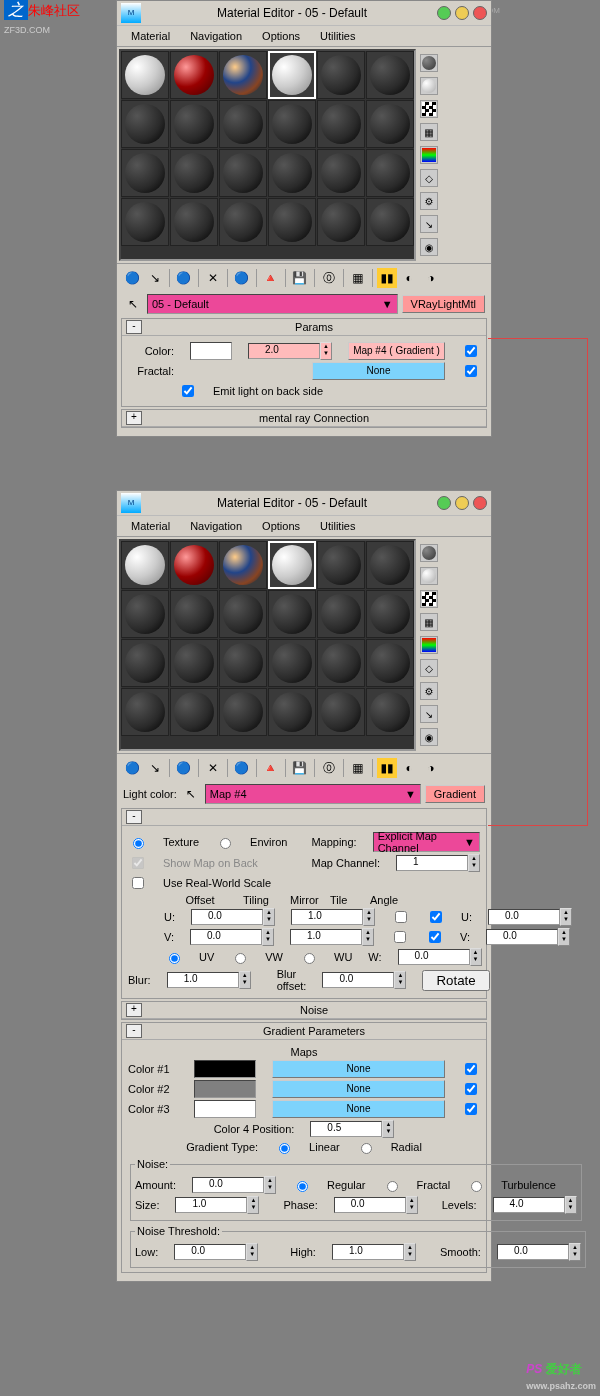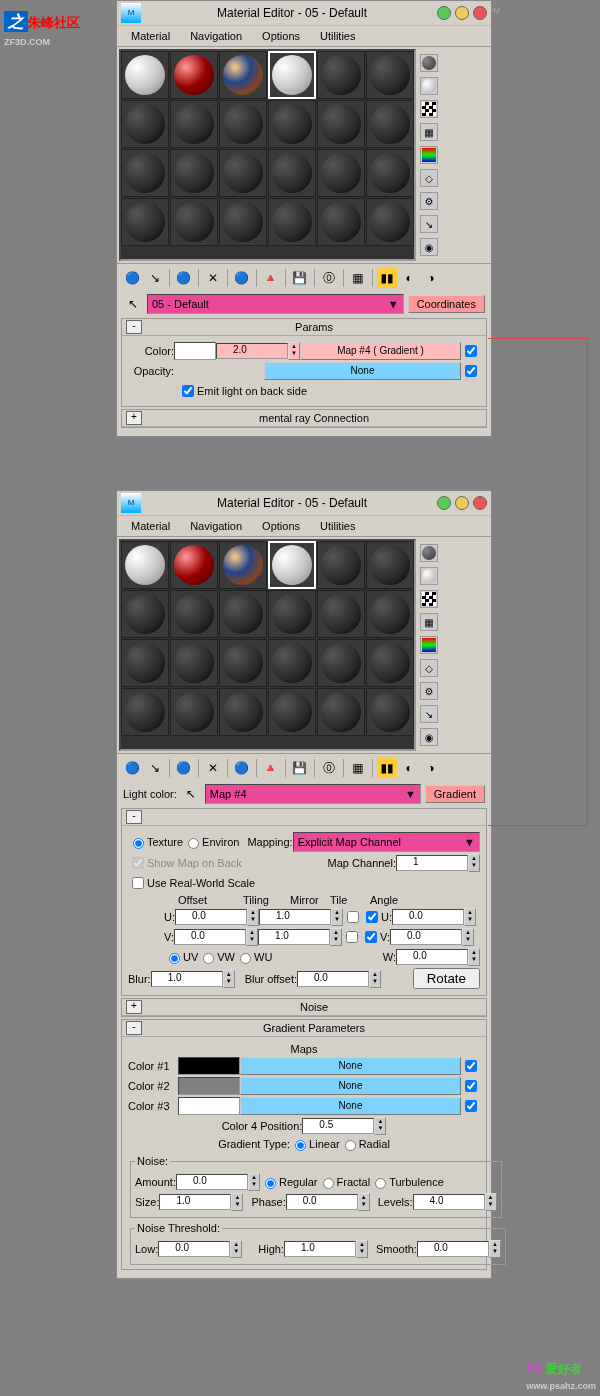--- a/index.html
+++ b/index.html
@@ -1,16 +1,16 @@
 <!DOCTYPE html>
 <html><head>
 <meta charset="utf-8">
 <style>
 body{margin:0;background:#808080;font-family:Tahoma,Arial,sans-serif;font-size:11px;width:600px;height:1396px;position:relative}
-.watermark-tl{position:absolute;top:12px;left:4px;color:#fff;font-weight:bold;font-size:13px;z-index:100}
+.watermark-tl{position:absolute;top:0;left:4px;color:#fff;font-weight:normal;font-size:13px;z-index:100}
 .watermark-tl .z{background:#06c;color:#fff;padding:2px 4px;font-style:italic;font-size:16px}
 .watermark-tl .cn{color:#f00}
 .watermark-tr{position:absolute;top:2px;right:100px;color:#666;font-size:11px}
 .watermark-br{position:absolute;bottom:4px;right:4px;color:#4c4;font-size:12px;font-weight:bold}
 .window{position:absolute;background:#d4d0c8;border:1px solid #888}
 .win1{left:116px;top:0;width:374px}
 .win2{left:116px;top:490px;width:374px}
 .titlebar{display:flex;align-items:center;padding:2px 4px;border-bottom:1px solid #bbb}
 .logo{width:20px;height:20px;background:linear-gradient(#fff,#0af);margin-right:6px;font-size:8px;text-align:center;line-height:20px;color:#048}
 .title{flex:1;text-align:center;font-size:12px}
@@ -38,21 +38,21 @@
 .tbtn.highlight{background:#fc3}
 .sep{width:1px;height:18px;background:#999;margin:0 2px}
 .dropdown{display:flex;align-items:center;padding:2px 6px;gap:4px}
 .select{flex:1;background:#ec4899;border:1px inset #999;padding:1px 4px;display:flex;justify-content:space-between;height:16px;align-items:center}
 .matbtn{background:#f99;border:1px outset #ccc;padding:2px 8px;font-size:11px}
 .rollout{margin:2px 4px;border:1px solid #999}
 .roll-head{display:flex;align-items:center;background:#d4d0c8;border-bottom:1px solid #aaa;padding:1px 4px;position:relative}
 .roll-toggle{width:14px;height:12px;border:1px solid #666;background:#eee;text-align:center;line-height:10px;font-size:10px;margin-right:4px}
 .roll-title{flex:1;text-align:center;font-size:11px}
 .roll-body{padding:4px 6px}
-.row{display:flex;align-items:center;gap:0;margin:2px 0}
+.row{display:flex;align-items:center;gap:16px;margin:2px 0}
 .lbl{font-size:11px}
 .swatch-btn{width:40px;height:16px;border:1px inset #999}
 .spin{display:flex;align-items:center}
 .spin-val{width:38px;height:14px;background:#fff;border:1px inset #999;padding:0 16px;font-size:10px}
 .spin-val.pink{background:#fbb}
 .spin-arrows{width:10px;height:16px;background:#ccc;border:1px outset #ddd;font-size:6px;line-height:7px;text-align:center}
 .spin-arrows.pink{background:#fbb}
 .mapbtn{flex:1;height:16px;border:1px outset #ccc;background:#7dd3fc;text-align:center;line-height:16px;font-size:10px}
 .mapbtn.pink{background:#fbb}
 .chk{width:12px;height:12px}
@@ -214,40 +214,40 @@
 <div class="tbtn highlight">▮▮</div>
 <div class="tbtn">◐</div>
 <div class="tbtn">◑</div>
 </div>
 <div class="dropdown">
 <div class="tbtn">↖</div>
 <div class="select">
         <span>05 - Default</span>
         <span>▼</span>
       </div>
-<div class="matbtn">Coordinates</div>
+<div class="matbtn">VRayLightMtl</div>
 </div>
 <div class="rollout">
 <div class="roll-head">
 <div class="roll-toggle">-</div>
 <div class="roll-title">Params</div>
 </div>
 <div class="roll-body">
 <div class="row">
 <span class="lbl" style="width:46px;text-align:right">Color:</span>
 <div class="swatch-btn" style="background:#fff"></div>
 <div class="spin">
             <div class="spin-val pink">2.0</div>
             <div class="spin-arrows pink">▲<br>▼</div>
           </div>
 <div class="mapbtn pink">Map #4  ( Gradient )</div>
 <input type="checkbox" class="chk" checked="" style="">
 </div>
 <div class="row">
-<span class="lbl" style="width:46px;text-align:right">Opacity:</span>
+<span class="lbl" style="width:46px;text-align:right">Fractal:</span>
 <div style="width:40px"></div>
           <div style="width:50px"></div>
 <div class="mapbtn">None</div>
 <input type="checkbox" class="chk" checked="" style="">
 </div>
 <div class="row" style="margin-left:50px">
 <input type="checkbox" class="chk" checked="" style="">
 <span class="lbl">Emit light on back side</span>
 </div>
 </div>
@@ -427,21 +427,21 @@
 <div class="spin">
             <div class="spin-val">1</div>
             <div class="spin-arrows">▲<br>▼</div>
           </div>
 </div>
 <div class="row">
 <input type="checkbox" class="chk" style="">
           <span>Use Real-World Scale</span>
 </div>
 <div class="row" style="margin-left:50px;gap:12px">
-<span style="width:44px;text-align:left">Offset</span>
+<span style="width:44px;text-align:center">Offset</span>
 <span style="width:44px;text-align:center">Tiling</span>
 <span style="width:28px">Mirror</span>
 <span style="width:20px">Tile</span>
 <span style="width:44px;text-align:center">Angle</span>
 </div>
 <div class="row" style="margin-left:36px">
 <span>U:</span>
 <div class="spin">
             <div class="spin-val">0.0</div>
             <div class="spin-arrows">▲<br>▼</div>

